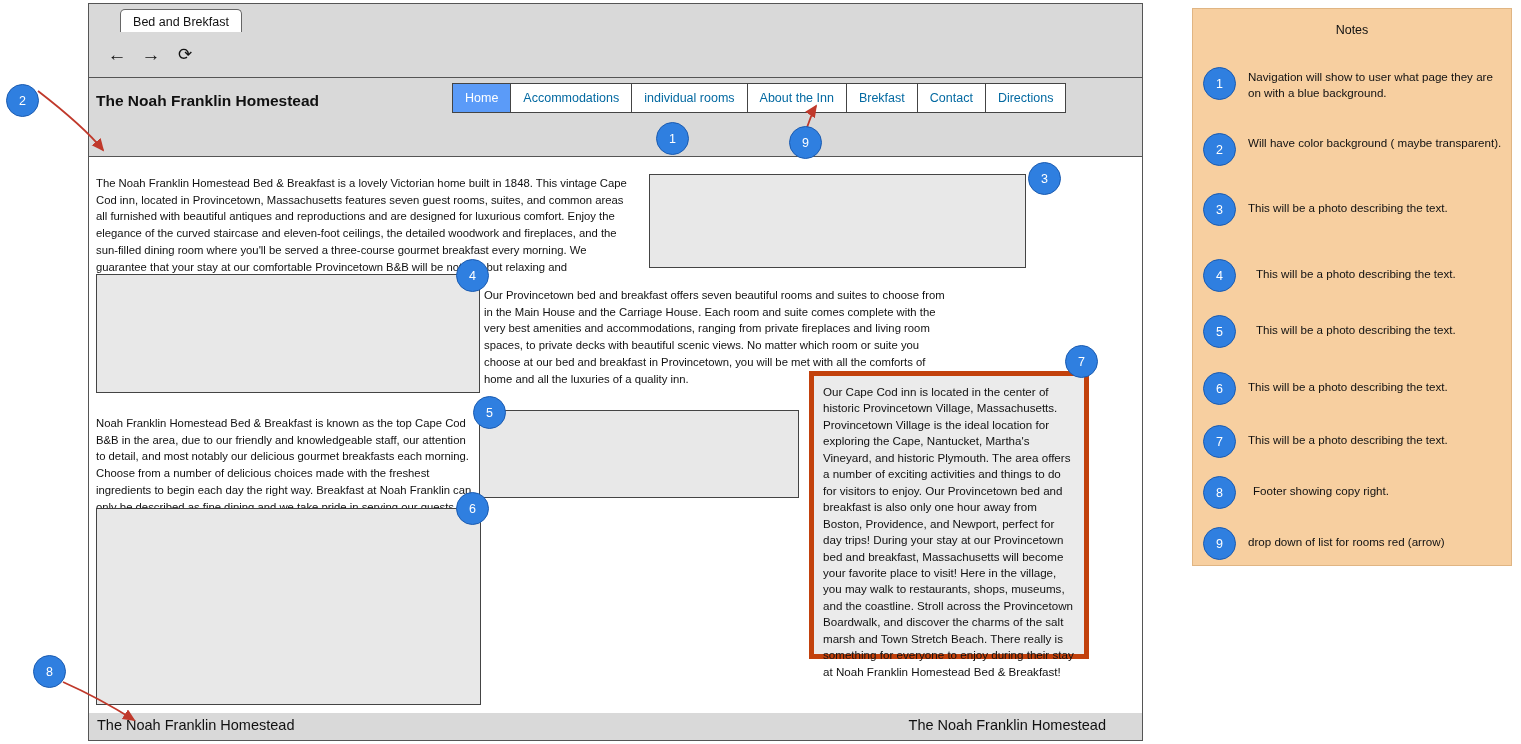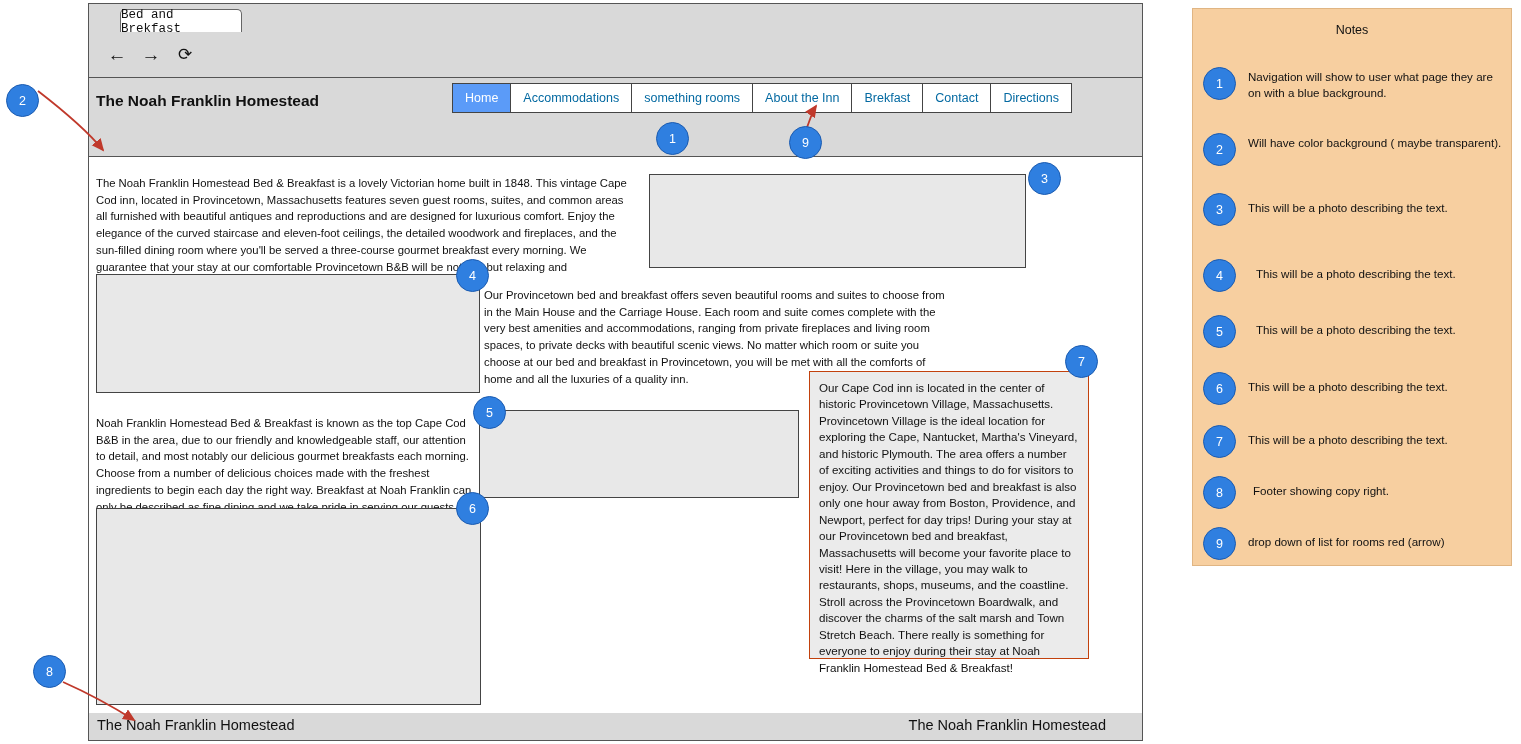--- a/index.html
+++ b/index.html
@@ -26,21 +26,20 @@
     background: #d9d9d9;
     border: 1px solid #555;
     box-sizing: border-box;
   }
   .tabstrip {
     position: absolute;
     left: 0; top: 0;
     width: 100%;
     height: 28px;
     background: #d9d9d9;
-    font-family: Liberation Mono, monospace;
   }
   .tab {
     position: absolute;
     left: 31px;
     top: 5px;
     width: 120px;
     height: 23px;
     background: #ffffff;
     border: 1px solid #666;
     border-bottom: none;
@@ -155,21 +154,21 @@
   }
   .imgbox {
     position: absolute;
     background: #e8e8e8;
     border: 1px solid #444;
     box-sizing: border-box;
   }
   .textbox {
     position: absolute;
     background: #ebebeb;
-    border: 1px solid #c2410c;
+    border: 5px solid #c2410c;
     box-sizing: border-box;
     font-size: 11.6px;
     line-height: 1.42;
     color: #111;
     padding: 8px 9px;
   }
 
   .site-footer {
     position: absolute;
     left: 0;
@@ -289,21 +288,21 @@
       <div class="nav-btn nav-back">←</div>
       <div class="nav-btn nav-fwd">→</div>
       <div class="nav-btn nav-reload">⟳</div>
     </div>
 
     <div class="site-header">
       <div class="site-title">The Noah Franklin Homestead</div>
       <div class="navbar">
         <div class="nav-item active">Home</div>
         <div class="nav-item">Accommodations</div>
-        <div class="nav-item">something rooms</div>
+        <div class="nav-item">individual rooms</div>
         <div class="nav-item">About the Inn</div>
         <div class="nav-item">Brekfast</div>
         <div class="nav-item">Contact</div>
         <div class="nav-item">Directions</div>
       </div>
     </div>
 
     <div class="page-body">
 
       <div class="txt" style="left:7px; top:18px; width:537px;">The Noah Franklin Homestead Bed &amp; Breakfast is a lovely Victorian home built in 1848. This vintage Cape Cod inn, located in Provincetown, Massachusetts features seven guest rooms, suites, and common areas all furnished with beautiful antiques and reproductions and are designed for luxurious comfort. Enjoy the elegance of the curved staircase and eleven-foot ceilings, the detailed woodwork and fireplaces, and the sun-filled dining room where you'll be served a three-course gourmet breakfast every morning. We guarantee that your stay at our comfortable Provincetown B&amp;B will be nothing but relaxing and rejuvenating.</div>

